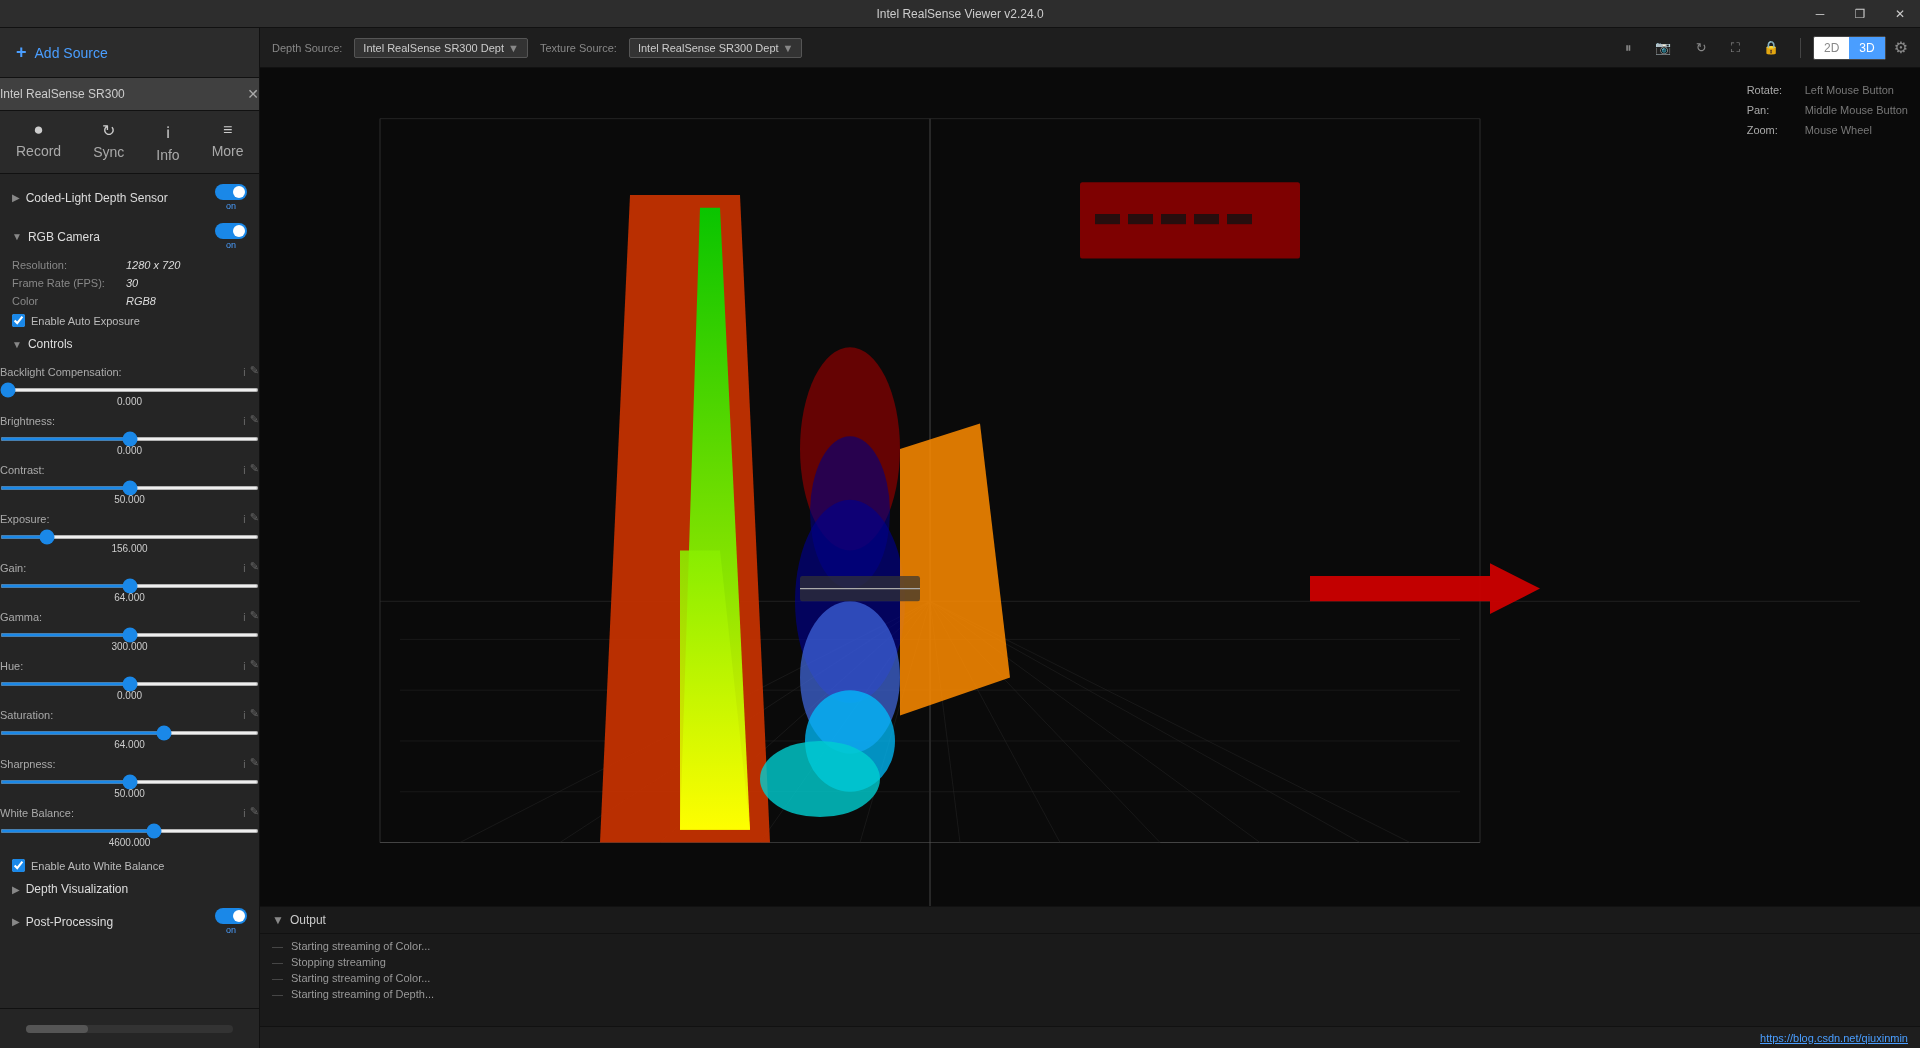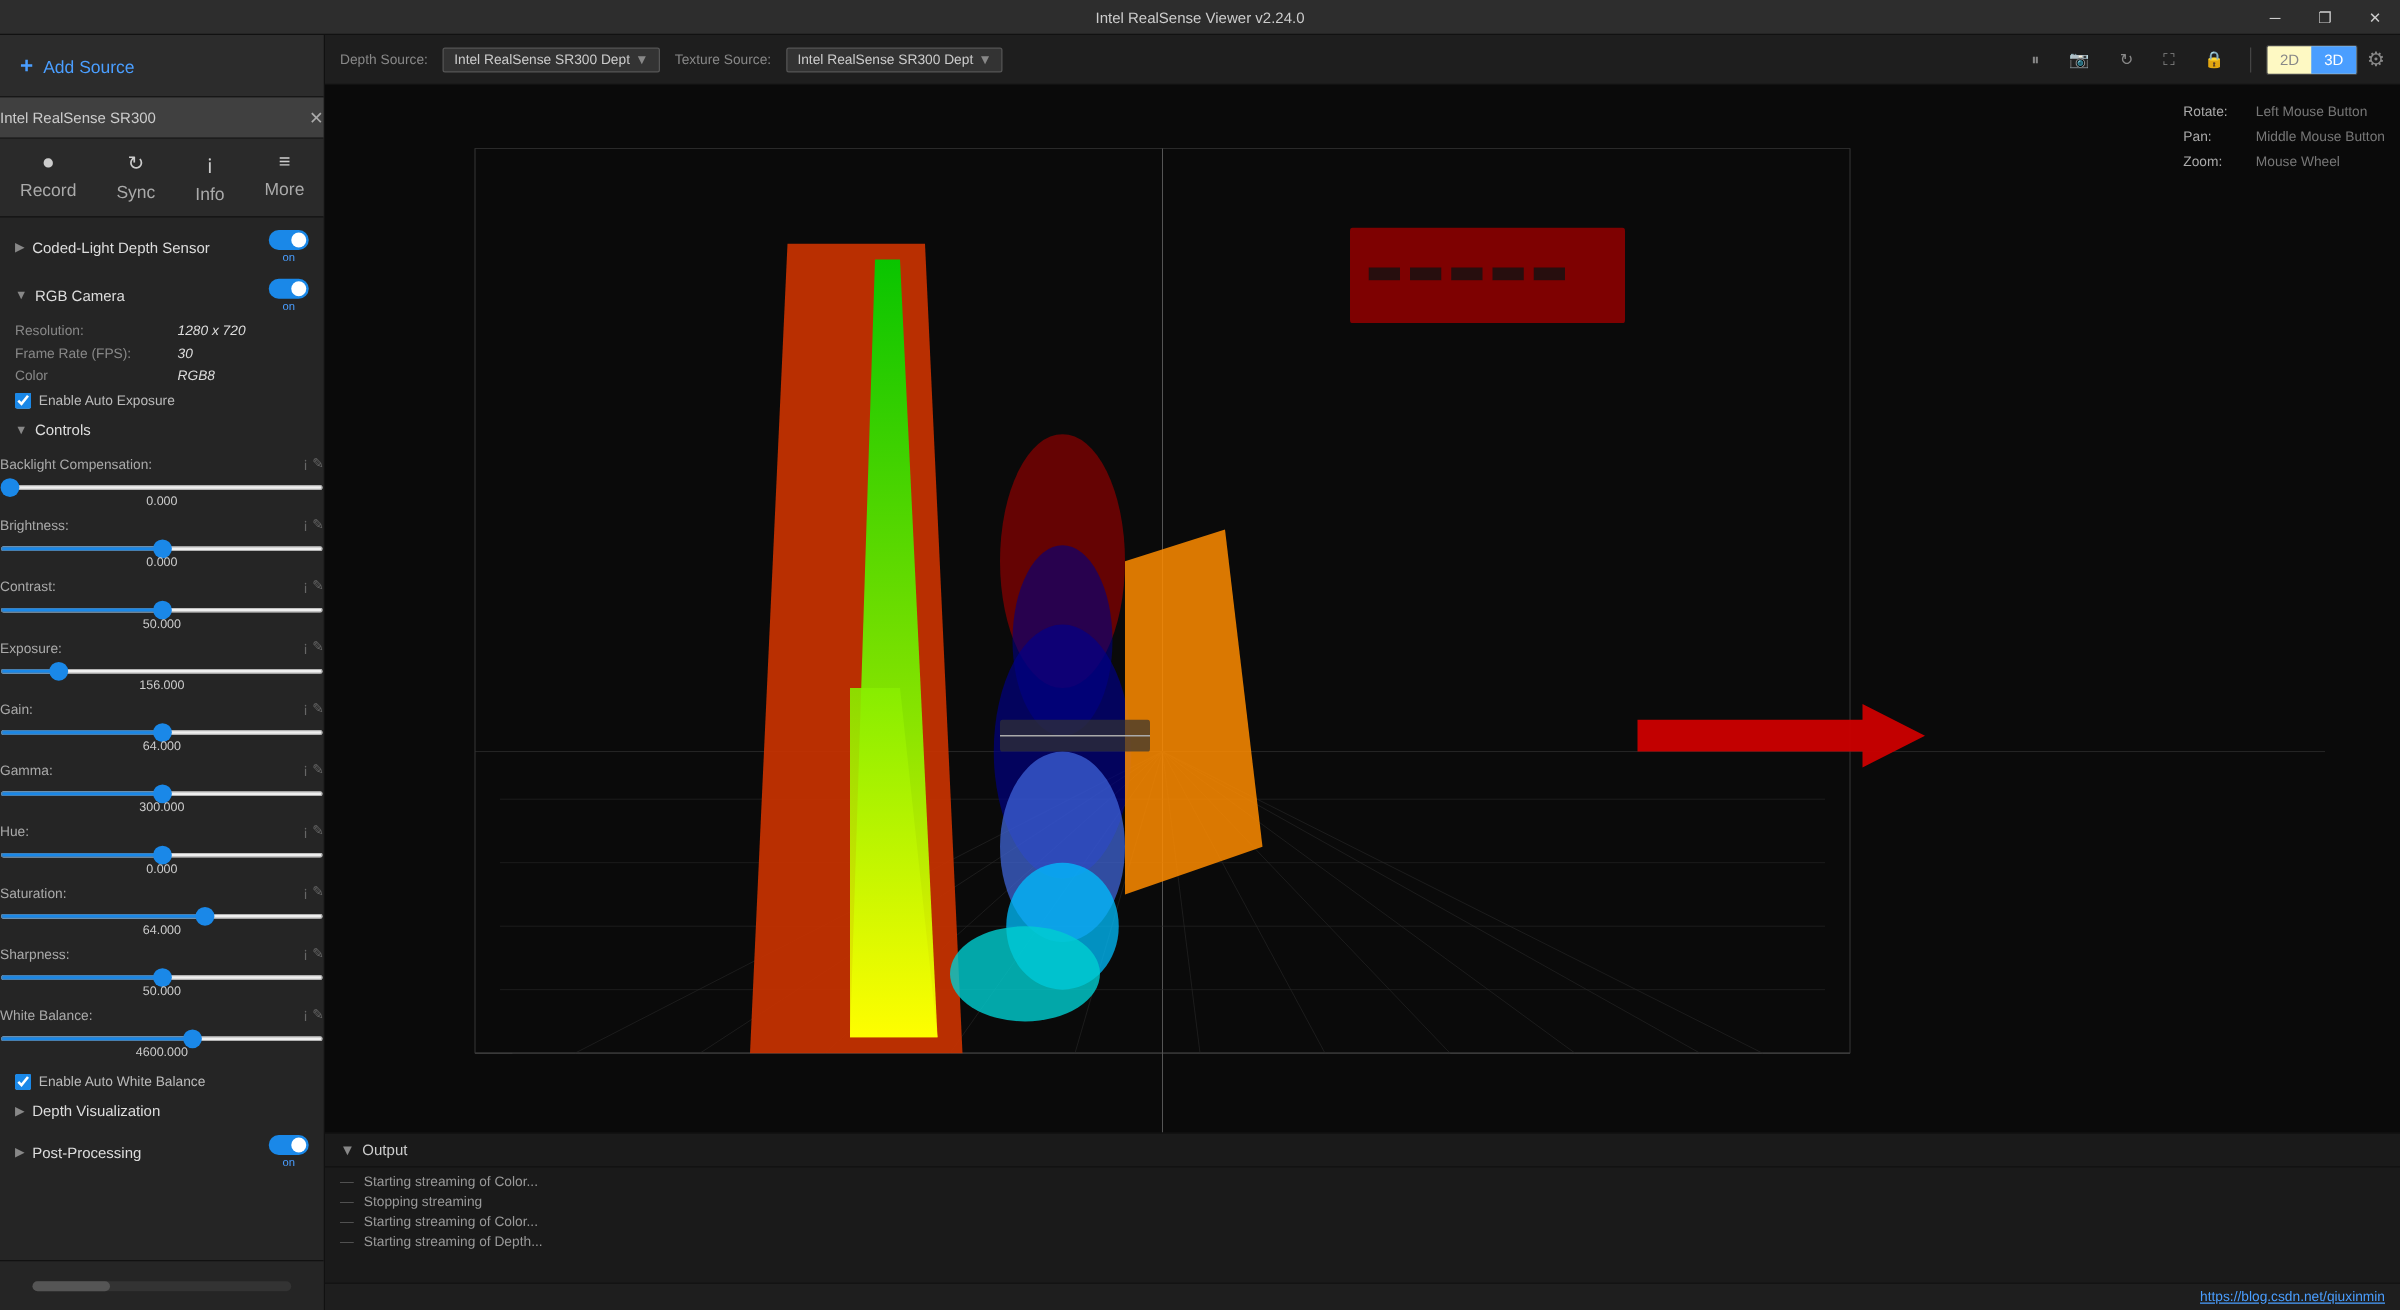--- a/index.html
+++ b/index.html
@@ -125,21 +125,21 @@
       border-radius: 50%;
     }
     .toggle-on-label { font-size: 9px; color: #4a9eff; }
 
     
     .prop-row {
       display: flex;
       padding: 3px 12px;
       color: #bbb;
       font-size: 11px;
-      gap: 20px;
+      gap: 4px;
     }
     .prop-label { color: #888; min-width: 110px; }
     .prop-value { color: #ddd; font-style: italic; }
 
     
     .checkbox-row {
       display: flex;
       align-items: center;
       padding: 4px 12px;
       gap: 6px;
@@ -215,21 +215,21 @@
       background: none;
       border: none;
       color: #888;
       font-size: 13px;
       cursor: pointer;
       padding: 4px 8px;
       border-radius: 2px;
     }
     .view-2d-3d {
       display: flex;
-      background: #fef9c3;
+      background: #ffffff;
       border: 1px solid #444;
       border-radius: 2px;
     }
     .view-2d-3d button {
       background: none;
       border: none;
       color: #888;
       padding: 4px 10px;
       cursor: pointer;
       font-size: 12px;

